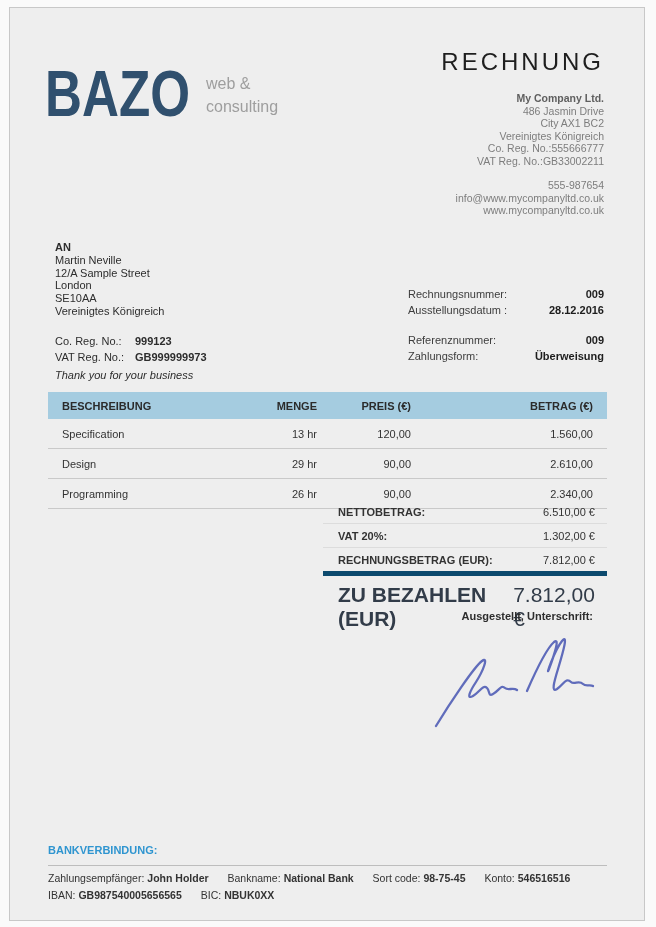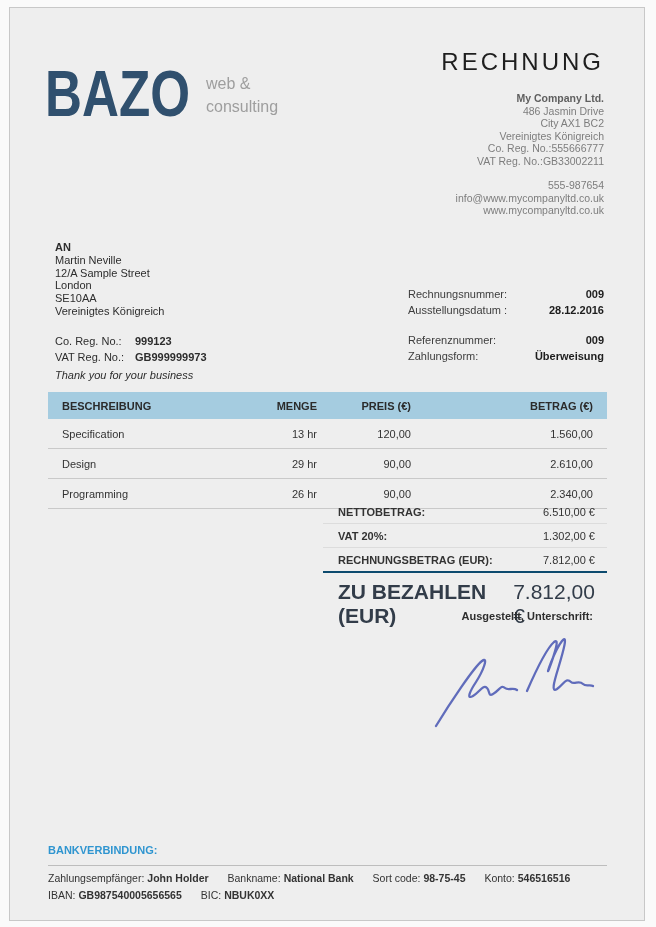--- a/index.html
+++ b/index.html
@@ -53,21 +53,21 @@
   .c1{text-align:left;padding-left:14px;}
   .c2{text-align:right;padding-right:15px;}
   .c3{text-align:right;padding-right:15px;}
   .c4{text-align:right;padding-right:14px;}
   
   .totals{position:absolute;left:313px;width:284px;top:492px;font-size:11px;color:#333;box-sizing:border-box;}
   .total-row{
     display:flex;justify-content:space-between;align-items:center;height:23px;
     border-bottom:1px solid #dcdcdc;padding:0 12px 0 15px;
   }
-  .total-row.last{border-bottom:2px solid #0c4a6e;}
+  .total-row.last{border-bottom:5px solid #0c4a6e;}
   .total-label{font-weight:bold;}
   .due-row{
     display:flex;justify-content:space-between;align-items:baseline;
     padding:7px 12px 0 15px;font-size:21px;color:#323c49;
   }
   .due-label{font-weight:800;}
   .due-value{font-weight:400;}
   
   .sig-caption{position:absolute;right:51px;top:602px;font-size:11px;font-weight:bold;color:#2d2d2d;}
   .signature-svg{position:absolute;left:420px;top:624px;}

